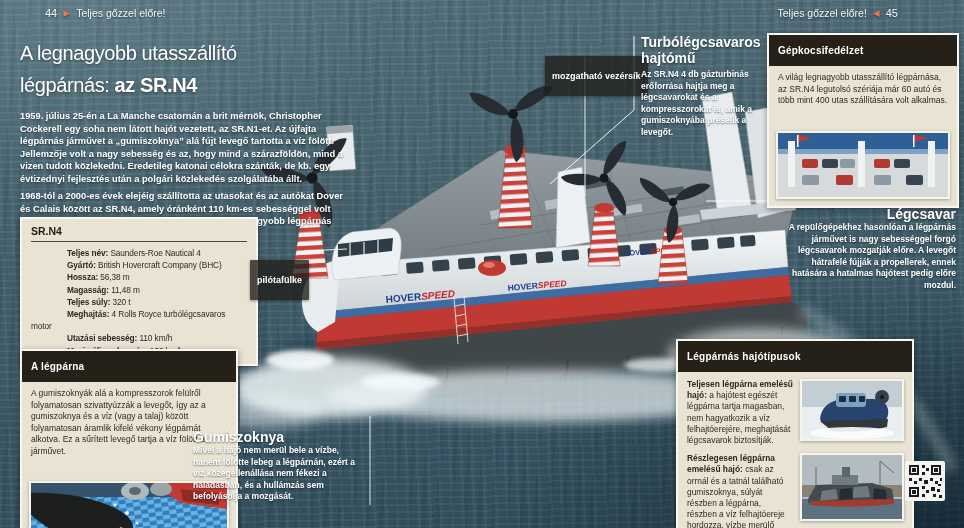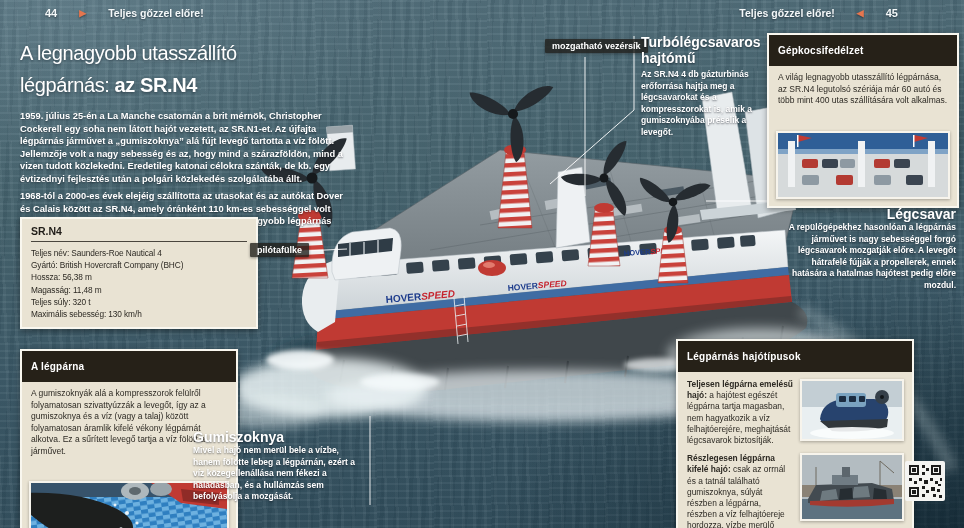--- a/index.html
+++ b/index.html
@@ -7,36 +7,36 @@
     font-family:"Liberation Sans",sans-serif;
     background:
       radial-gradient(ellipse 720px 430px at 98% 102%, rgba(6,24,34,.62), transparent 62%),
       radial-gradient(ellipse 520px 300px at 8% 2%, rgba(165,195,205,.16), transparent 60%),
       repeating-linear-gradient(88deg, rgba(220,236,242,.05) 0 3px, transparent 3px 11px),
       repeating-linear-gradient(93deg, rgba(8,32,46,.09) 0 4px, transparent 4px 14px),
       repeating-linear-gradient(179deg, rgba(255,255,255,.035) 0 2px, rgba(0,18,28,.05) 2px 7px),
       linear-gradient(175deg,#56727e 0%,#48656f 35%,#3e5b69 62%,#314c5a 100%);}
   .abs{position:absolute;}
   .white-note{color:#fff;text-shadow:0 1px 2px rgba(0,10,20,.55);font-weight:bold;}
-  .hdr{top:7px;display:flex;align-items:center;gap:22px;color:#f4f8f9;font-size:10.5px;font-weight:bold;text-shadow:0 1px 2px rgba(0,10,20,.5);}
+  .hdr{top:7px;display:flex;align-items:center;gap:6px;color:#f4f8f9;font-size:10.5px;font-weight:normal;text-shadow:0 1px 2px rgba(0,10,20,.5);}
   .tri{color:#e5764f;font-size:9px;line-height:10px;}
   .pagenum{font-size:11px;}
   h1.title{margin:0;color:#fff;font-size:20px;line-height:31.5px;font-weight:normal;letter-spacing:-.4px;text-shadow:0 1px 3px rgba(0,12,20,.45);}
   h1.title b{font-weight:bold;}
   .intro{width:326px;font-size:9.3px;line-height:12.5px;}
   .intro p{margin:0 0 5px 0;}
   .box{background:#e9e3d3;border:2px solid rgba(250,248,241,.92);box-shadow:0 2px 6px rgba(0,0,0,.38);}
   .box-header{background:#262118;color:#fff;font-weight:bold;font-size:10px;padding:10px 9px;letter-spacing:.2px;}
   .box-body{padding:6px 9px 24px 9px;font-size:8.5px;line-height:11.5px;color:#2c2923;}
   .spec{padding:6px 9px 7px 9px;}
   .spec-title{font-size:10.5px;font-weight:bold;color:#201d18;}
   .spec-rule{border-bottom:1.3px solid #4a463e;margin:4px 0 5px 0;}
   .spec-row{font-size:8.3px;line-height:12.2px;color:#2c2923;letter-spacing:-.1px;}
-  .spec-row b{font-weight:normal;}
-  .chip{background:rgba(33,31,28,.8);color:#fff;font-size:9px;font-weight:bold;padding:2px 7px;border-radius:1px;box-shadow:0 1px 3px rgba(0,0,0,.4);}
+  .spec-row b{font-weight:bold;margin-left:36px;}
+  .chip{background:rgba(33,31,28,.8);color:#fff;font-size:9px;font-weight:bold;padding:15px 7px;border-radius:1px;box-shadow:0 1px 3px rgba(0,0,0,.4);margin-top:17px;}
   .note-title{font-size:14px;font-weight:bold;}
   .note-body{font-size:8.5px;line-height:11.6px;font-weight:bold;}
   .photo-frame{border:2px solid #f7f4ec;box-shadow:0 1px 3px rgba(0,0,0,.3);display:block;}
   .types-entry{display:flex;gap:7px;margin-bottom:7px;}
   .types-text{flex:1;font-size:8.4px;line-height:11.2px;color:#2c2923;}
   .types-text b{font-weight:bold;}
 </style>
 </head>
 <body>
 
@@ -243,20 +243,22 @@
   </div>
 
   <div class="abs box spec" style="left:20px;top:217px;width:216px;">
     <div class="spec-title">SR.N4</div>
     <div class="spec-rule"></div>
     <div class="spec-row"><b>Teljes név:</b><span> Saunders-Roe Nautical 4</span></div>
     <div class="spec-row"><b>Gyártó:</b><span> British Hovercraft Company (BHC)</span></div>
     <div class="spec-row"><b>Hossza:</b><span> 56,38 m</span></div>
     <div class="spec-row"><b>Magasság:</b><span> 11,48 m</span></div>
     <div class="spec-row"><b>Teljes súly:</b><span> 320 t</span></div>
+    <div class="spec-row"><b>Meghajtás:</b><span> 4 Rolls Royce turbólégcsavaros motor</span></div>
+    <div class="spec-row"><b>Utazási sebesség:</b><span> 110 km/h</span></div>
     <div class="spec-row"><b>Maximális sebesség:</b><span> 130 km/h</span></div>
   </div>
 
   <div class="abs box" style="left:20px;top:349px;width:214px;">
     <div class="box-header">A légpárna</div>
     <div class="box-body">A gumiszoknyák alá a kompresszorok felülről folyamatosan szivattyúzzák a levegőt, így az a gumiszoknya és a víz (vagy a talaj) között folyamatosan áramlik kifelé vékony légpárnát alkotva. Ez a sűrített levegő tartja a víz fölött a járművet.</div>
     <svg class="photo-frame" style="margin:0 7px 7px 7px;" width="196" height="58" viewBox="0 0 196 58">
       <defs>
         <pattern id="chk" width="14" height="14" patternUnits="userSpaceOnUse" patternTransform="rotate(-8) scale(1,.6)">
           <rect width="14" height="14" fill="#2f7fc0"></rect>
@@ -353,21 +355,21 @@
               <rect x="47" y="15" width="7" height="6" rx="1"></rect>
               <rect x="57" y="15" width="6" height="6" rx="1"></rect>
             </g>
           <path d="M18,40 L86,38 L85,46 Q60,52 30,50 Z" fill="#32383c"></path>
           <ellipse cx="50" cy="52" rx="42" ry="6" fill="#fbfdfd" opacity=".9"></ellipse>
           <circle cx="80" cy="16" r="7" fill="#35404a"></circle>
             <circle cx="80" cy="16" r="2" fill="#11161a"></circle>
         </svg>
       </div>
       <div class="types-entry">
-        <div class="types-text"><b>Részlegesen légpárna kifelé hajó:</b><span> csak az orrnál és a tatnál található gumiszoknya, súlyát részben a légpárna, részben a víz felhajtóereje hordozza, vízbe merülő hajócsavar hajtja.</span></div>
+        <div class="types-text"><b>Részlegesen légpárna emelésű hajó:</b><span> csak az orrnál és a tatnál található gumiszoknya, súlyát részben a légpárna, részben a víz felhajtóereje hordozza, vízbe merülő hajócsavar hajtja.</span></div>
         <svg class="photo-frame" width="100" height="64" viewBox="0 0 100 64">
           <rect width="100" height="64" fill="#b3bcc1"></rect>
           <rect y="30" width="100" height="12" fill="#8a8276"></rect>
           <g stroke="#6e6a60" stroke-width="1">
               <line x1="78" y1="6" x2="78" y2="32"></line>
               <line x1="78" y1="6" x2="92" y2="18"></line>
               <line x1="14" y1="12" x2="14" y2="32"></line>
             </g>
           <rect y="44" width="100" height="20" fill="#5d7280"></rect>
           <path d="M6,44 L14,30 L70,28 L90,34 L92,46 Q50,52 6,48 Z" fill="#434b51"></path>

